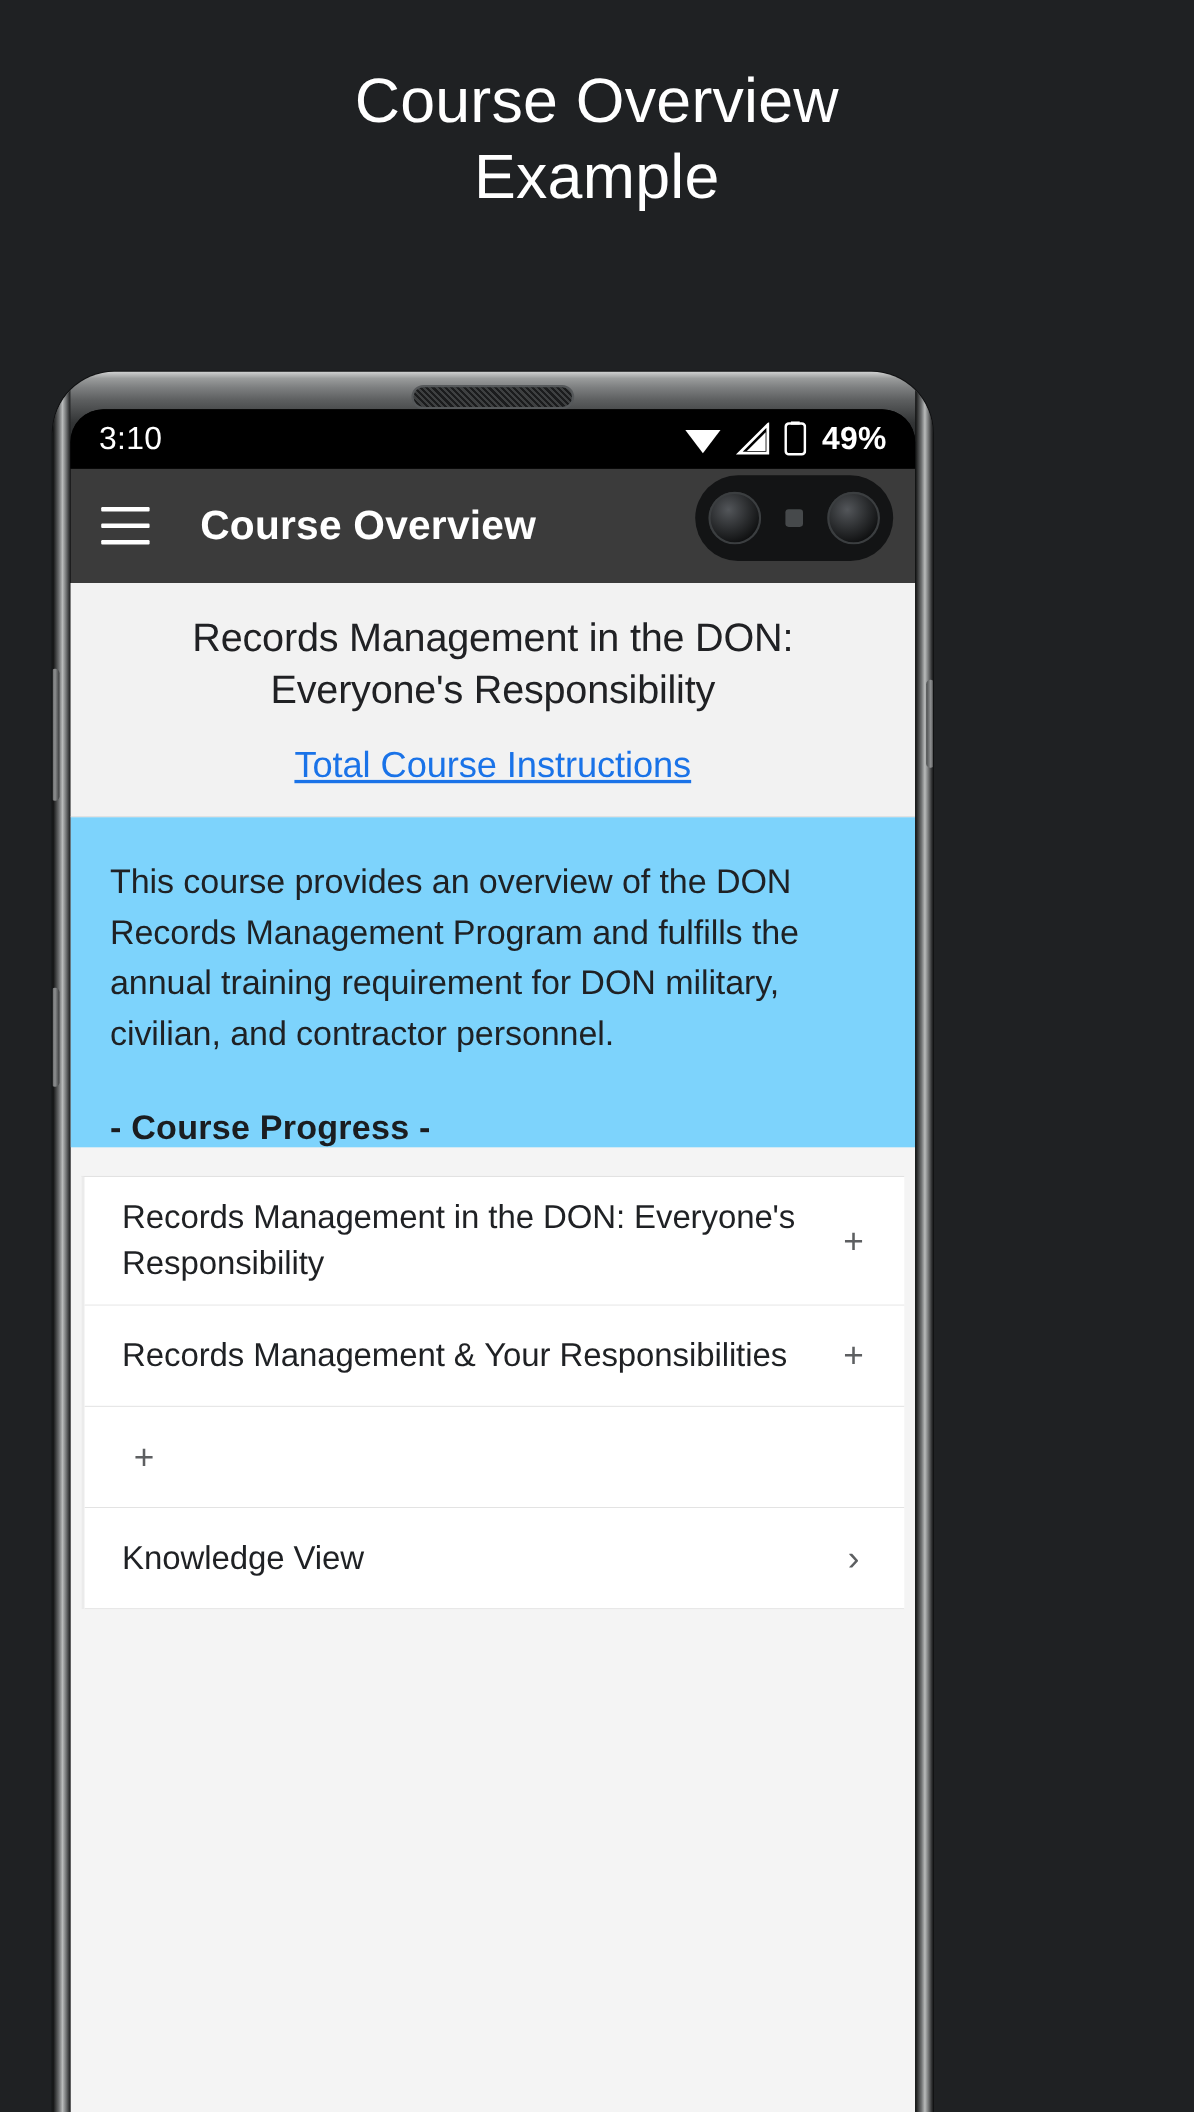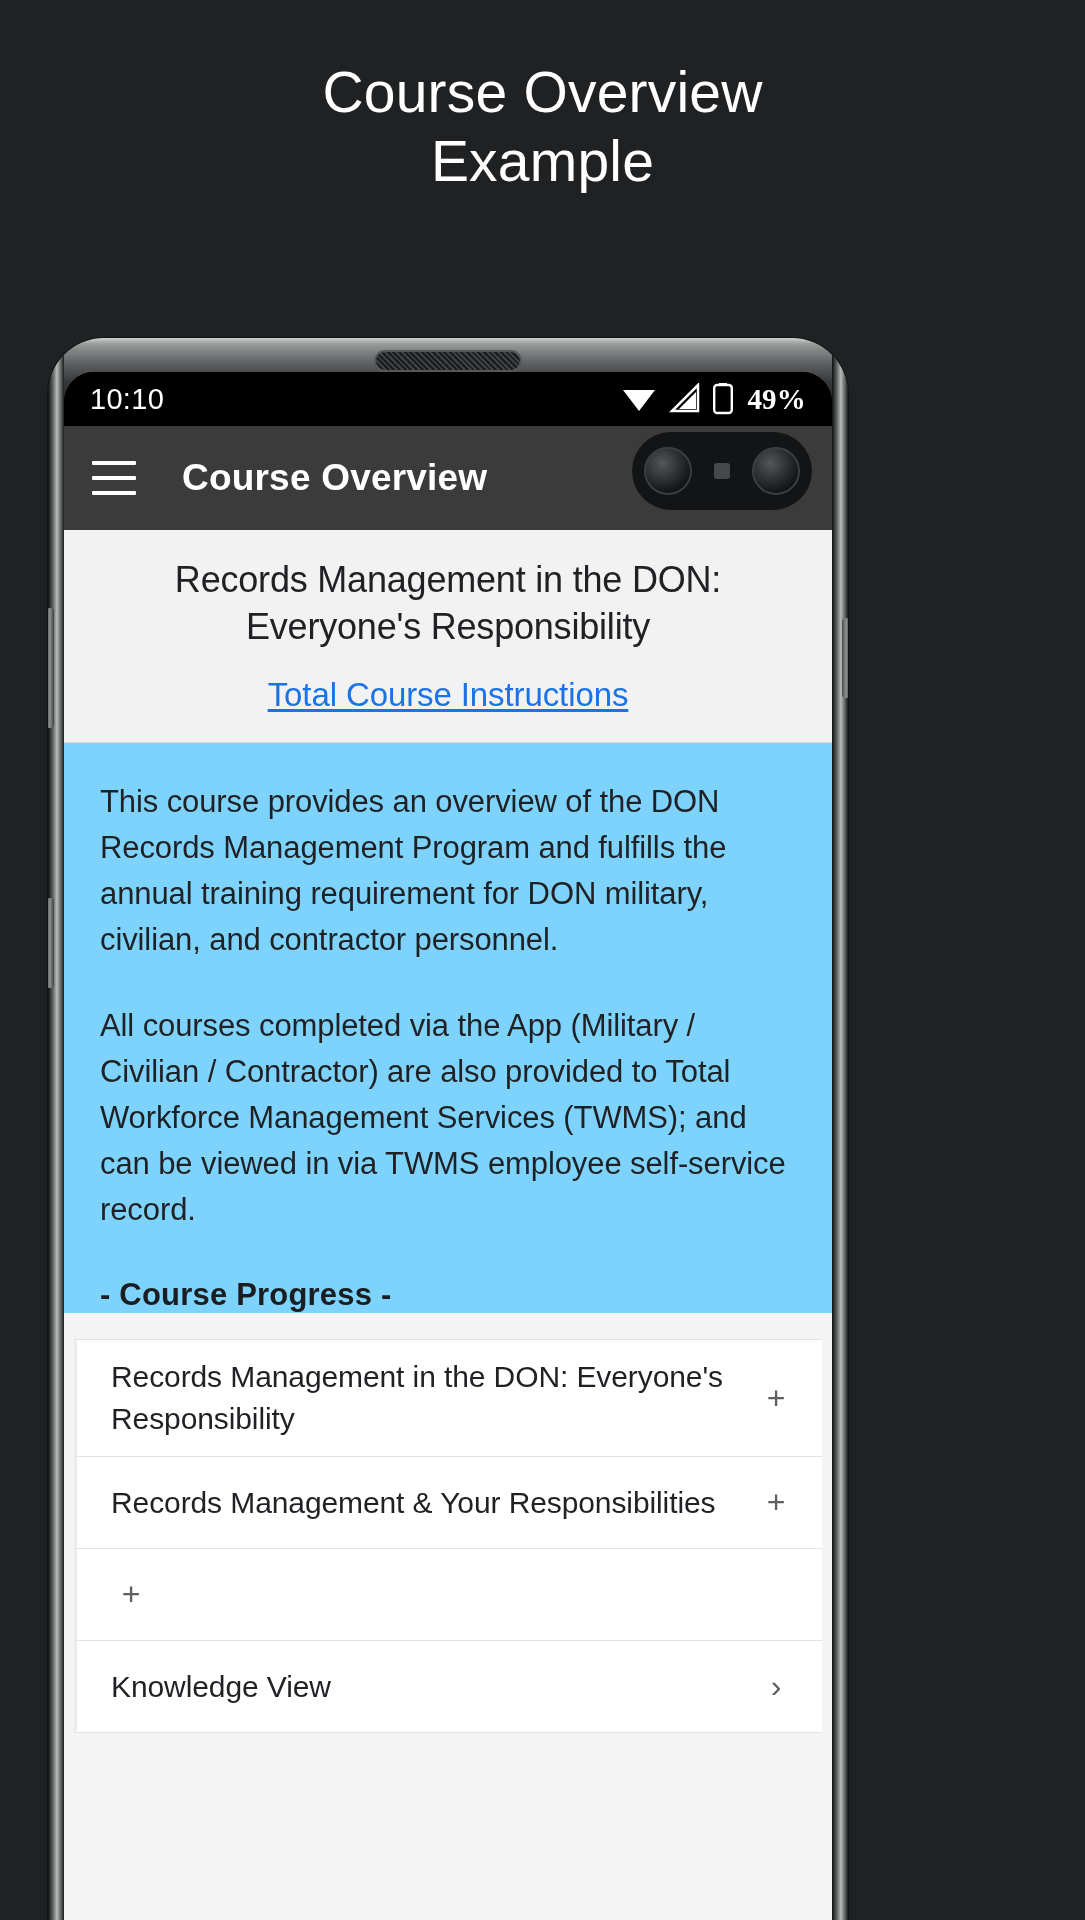--- a/index.html
+++ b/index.html
@@ -139,22 +139,22 @@
     z-index: 8;
   }
   .status-time {
     font-size: 29px;
     font-weight: 400;
     letter-spacing: 0.3px;
   }
   .status-right {
     margin-left: auto;
     display: flex;
+    align-items: center;
     gap: 12px;
-    font-family: Liberation Serif, serif;
   }
   .ico { display: block; }
   .battery-pct {
     font-size: 29px;
     font-weight: 700;
     letter-spacing: 0.2px;
     margin-left: 2px;
   }
 
   
@@ -293,21 +293,21 @@
 
     <div class="screen">
 
       <div class="camera-island">
         <div class="lens l1"></div>
         <div class="flash"></div>
         <div class="lens l2"></div>
       </div>
 
       <div class="statusbar">
-        <div class="status-time">10:10</div>
+        <div class="status-time">3:10</div>
         <div class="status-right">
           <svg class="ico" width="36" height="30" viewBox="0 0 36 30">
             <path d="M2 7 L34 7 L18 28 Z" fill="#ffffff"></path>
           </svg>
           <svg class="ico" width="32" height="30" viewBox="0 0 32 30">
             <path d="M29 2 L29 28 L3 28 Z" fill="none" stroke="#ffffff" stroke-width="2.5"></path>
             <path d="M27 9 L27 26 L10 26 Z" fill="#ffffff"></path>
           </svg>
           <svg class="ico" width="20" height="32" viewBox="0 0 20 32">
             <rect x="1.2" y="2" width="17.6" height="28" rx="3" fill="none" stroke="#ffffff" stroke-width="2.4"></rect>
@@ -328,21 +328,20 @@
 
       <div class="content">
 
         <div class="course-head">
           <div class="course-title">Records Management in the DON: Everyone's Responsibility</div>
           <a class="course-link">Total Course Instructions</a>
         </div>
 
         <div class="body-wrap">
           <p class="para">This course provides an overview of the DON Records Management Program and fulfills the annual training requirement for DON military, civilian, and contractor personnel.</p>
-          <p class="para">All courses completed via the App (Military / Civilian / Contractor) are also provided to Total Workforce Management Services (TWMS); and can be viewed in via TWMS employee self-service record.</p>
           <div class="progress-label">- Course Progress -</div>
         </div>
 
         <div class="accordion">
           <div class="acc-item">
             <div class="acc-label">Records Management in the DON: Everyone's Responsibility</div>
             <div class="acc-mark">+</div>
           </div>
           <div class="acc-item">
             <div class="acc-label">Records Management &amp; Your Responsibilities</div>

